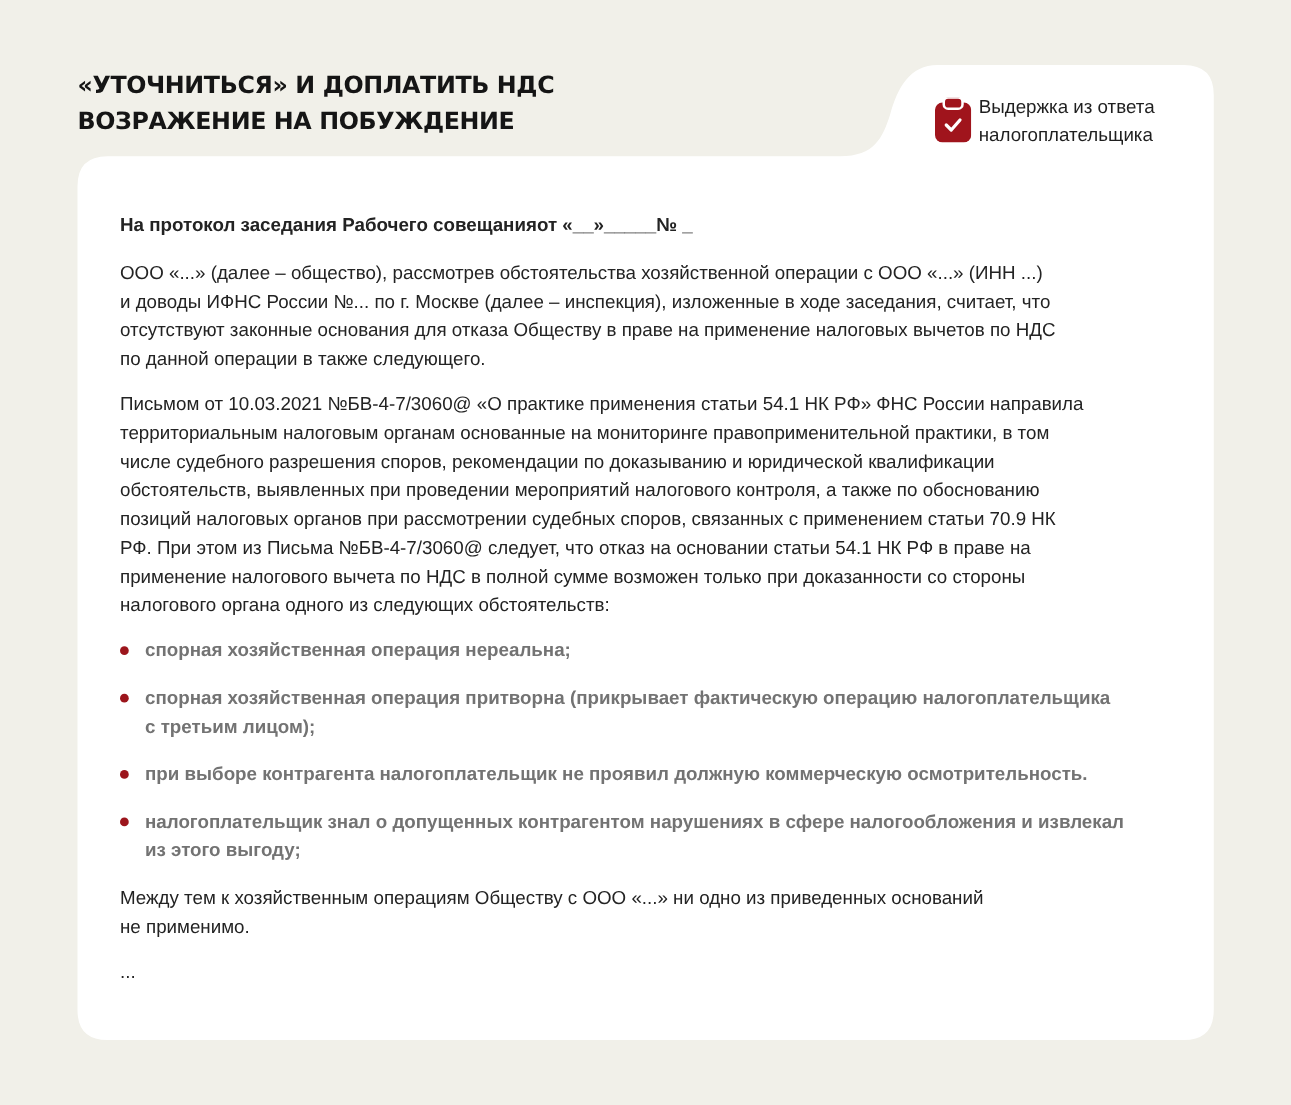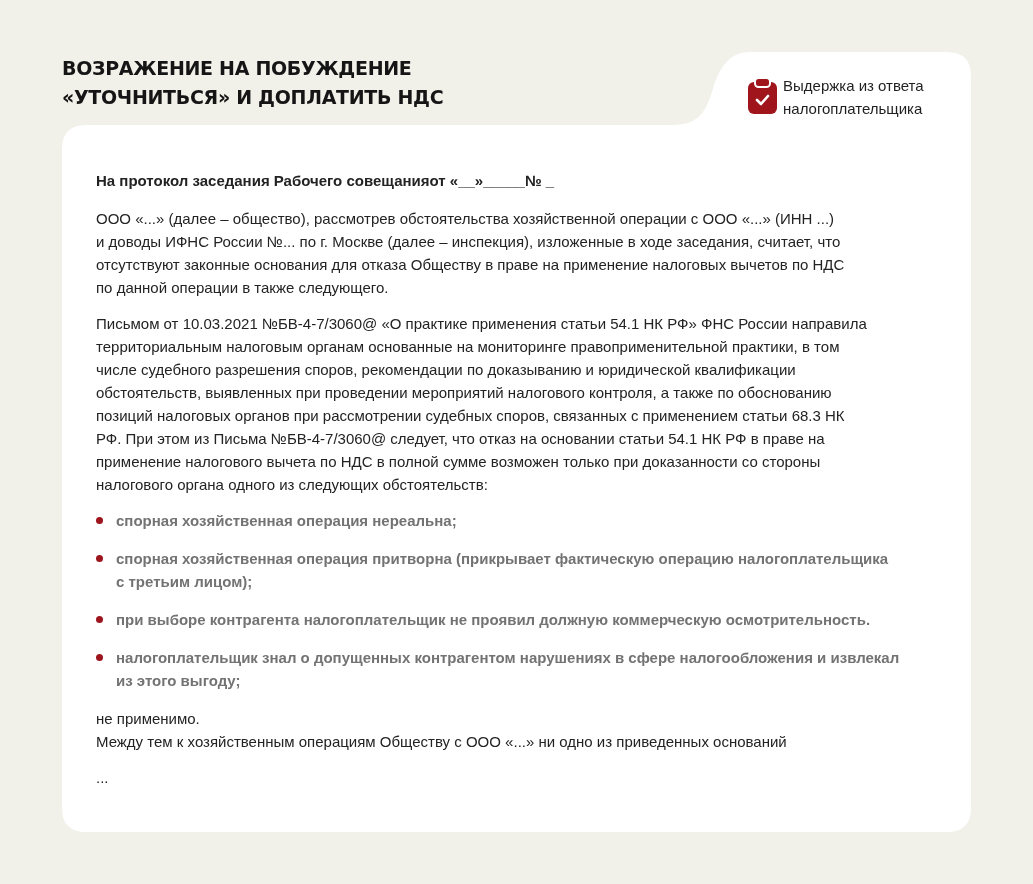--- a/index.html
+++ b/index.html
@@ -50,22 +50,22 @@
     L 86 832
     Q 62 832 62 808
     L 62 149
     Q 62 125 86 125
     L 672 125
     C 700 125 706 110 712 92
     C 718 70 728 52 750 52 Z"></path>
 </svg>
 
 <h1 class="title">
+  <span>«уточниться» и доплатить НДС</span>
   <span>Возражение на побуждение</span>
-  <span>«уточниться» и доплатить НДС</span>
 </h1>
 
 <div class="badge">
   <svg class="badge-icon" viewBox="0 0 29 36">
     <rect x="0" y="4" width="29" height="32" rx="6" fill="#a0141c"></rect>
     <rect x="7" y="0" width="15" height="9" rx="3.5" fill="#a0141c" stroke="#ffffff" stroke-width="2"></rect>
     <path d="M9 22 L13 26 L20 18" fill="none" stroke="#ffffff" stroke-width="2.6" stroke-linecap="round" stroke-linejoin="round"></path>
   </svg>
   <div class="badge-text">
     <span>Выдержка из ответа</span>
@@ -81,21 +81,21 @@
     <span class="line">и доводы ИФНС России №... по г. Москве (далее – инспекция), изложенные в ходе заседания, считает, что</span>
     <span class="line">отсутствуют законные основания для отказа Обществу в праве на применение налоговых вычетов по НДС</span>
     <span class="line">по данной операции в также следующего.</span>
   </p>
 
   <p>
     <span class="line">Письмом от 10.03.2021 №БВ-4-7/3060@ «О практике применения статьи 54.1 НК РФ» ФНС России направила</span>
     <span class="line">территориальным налоговым органам основанные на мониторинге правоприменительной практики, в том</span>
     <span class="line">числе судебного разрешения споров, рекомендации по доказыванию и юридической квалификации</span>
     <span class="line">обстоятельств, выявленных при проведении мероприятий налогового контроля, а также по обоснованию</span>
-    <span class="line">позиций налоговых органов при рассмотрении судебных споров, связанных с применением статьи 68.3 НК</span>
+    <span class="line">позиций налоговых органов при рассмотрении судебных споров, связанных с применением статьи 70.9 НК</span>
     <span class="line">РФ. При этом из Письма №БВ-4-7/3060@ следует, что отказ на основании статьи 54.1 НК РФ в праве на</span>
     <span class="line">применение налогового вычета по НДС в полной сумме возможен только при доказанности со стороны</span>
     <span class="line">налогового органа одного из следующих обстоятельств:</span>
   </p>
 
   <ul>
     <li>
       <span class="dot"></span>
       <span class="line">спорная хозяйственная операция нереальна;</span>
     </li>
@@ -109,18 +109,18 @@
       <span class="line">при выборе контрагента налогоплательщик не проявил должную коммерческую осмотрительность.</span>
     </li>
     <li>
       <span class="dot"></span>
       <span class="line">налогоплательщик знал о допущенных контрагентом нарушениях в сфере налогообложения и извлекал</span>
       <span class="line">из этого выгоду;</span>
     </li>
   </ul>
 
   <p>
+    <span class="line">Между тем к хозяйственным операциям Обществу с ООО «...» ни одно из приведенных оснований</span>
     <span class="line">не применимо.</span>
-    <span class="line">Между тем к хозяйственным операциям Обществу с ООО «...» ни одно из приведенных оснований</span>
   </p>
 
   <p class="ellipsis">...</p>
 </div>
 
 </body></html>

